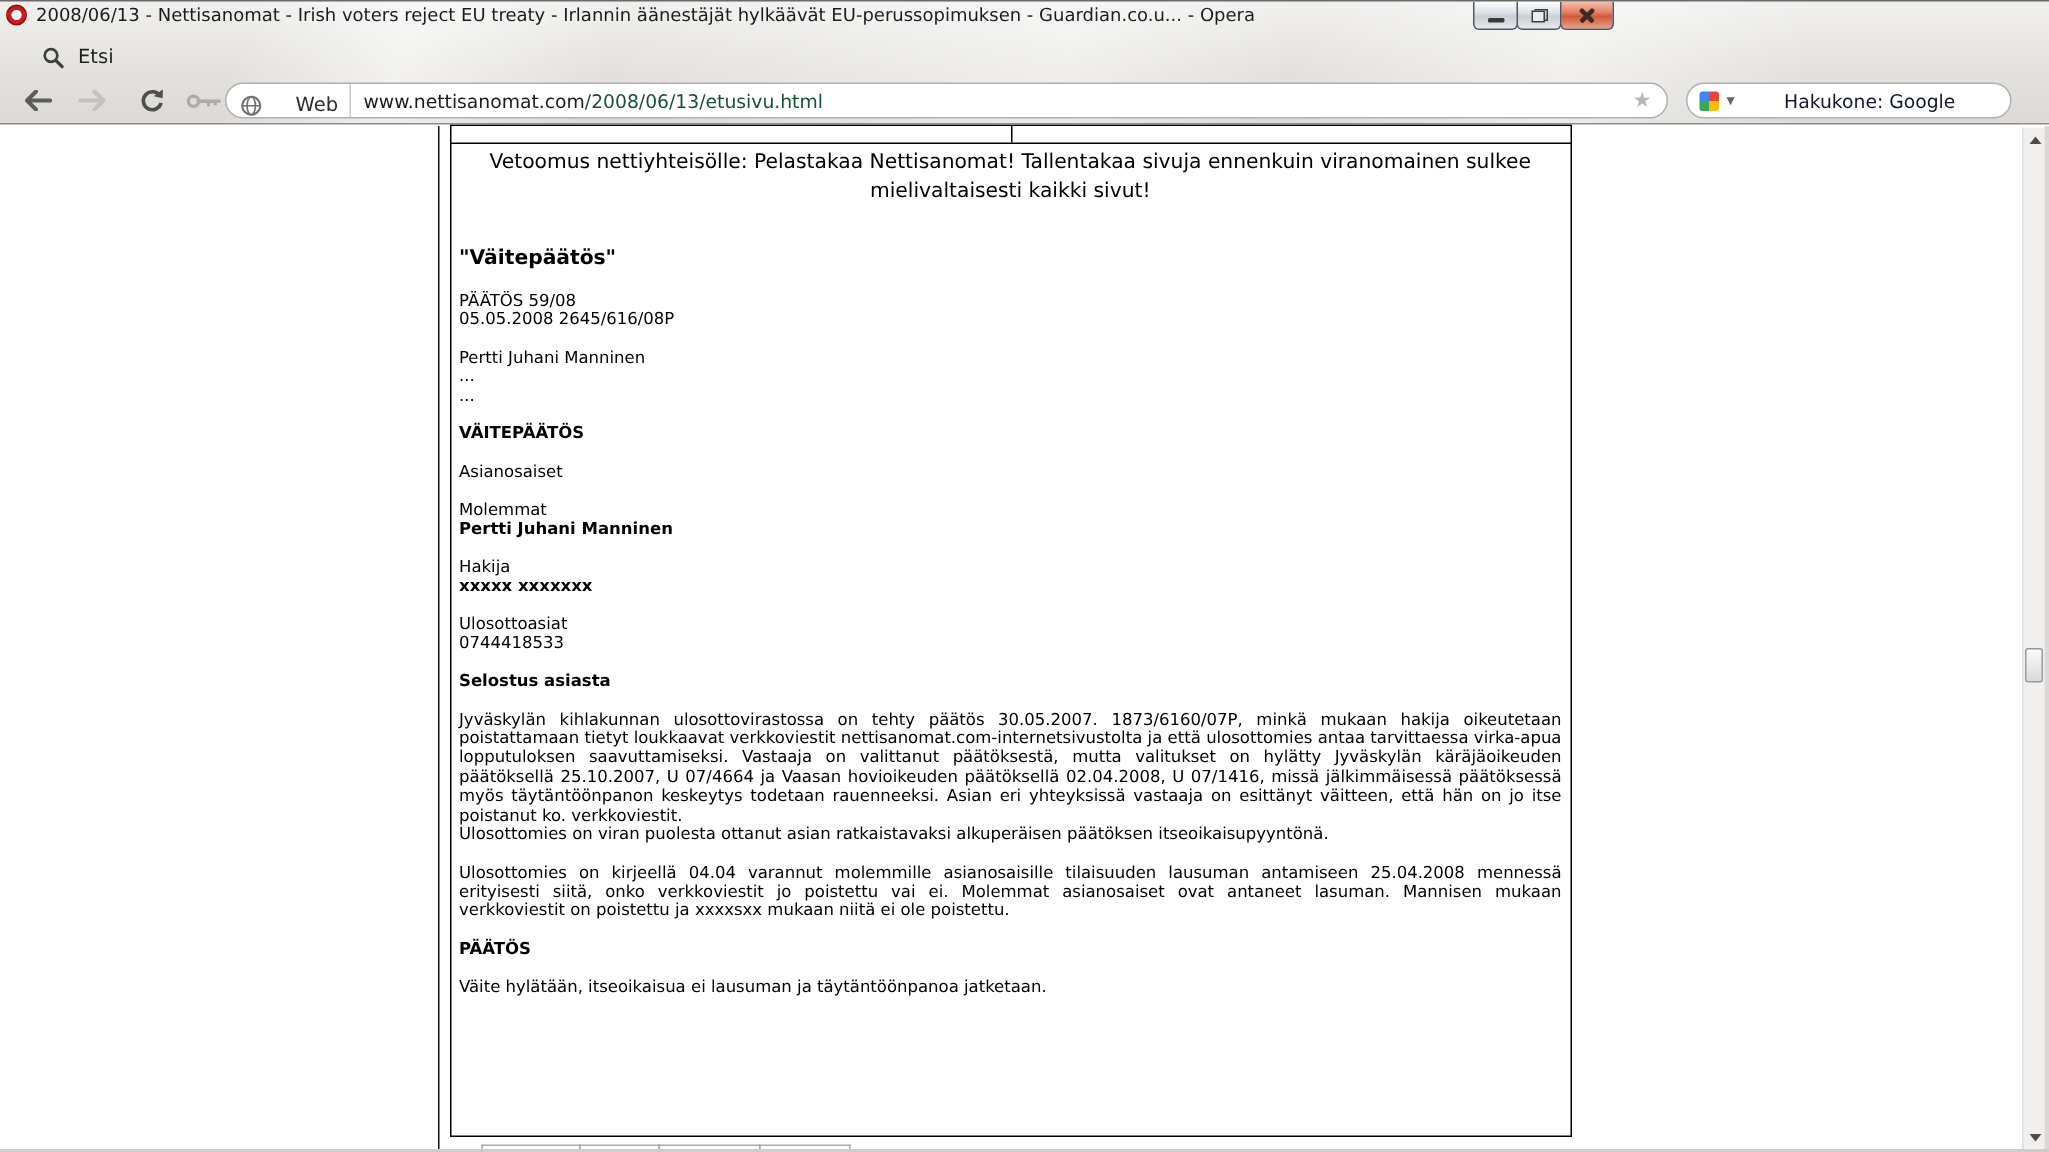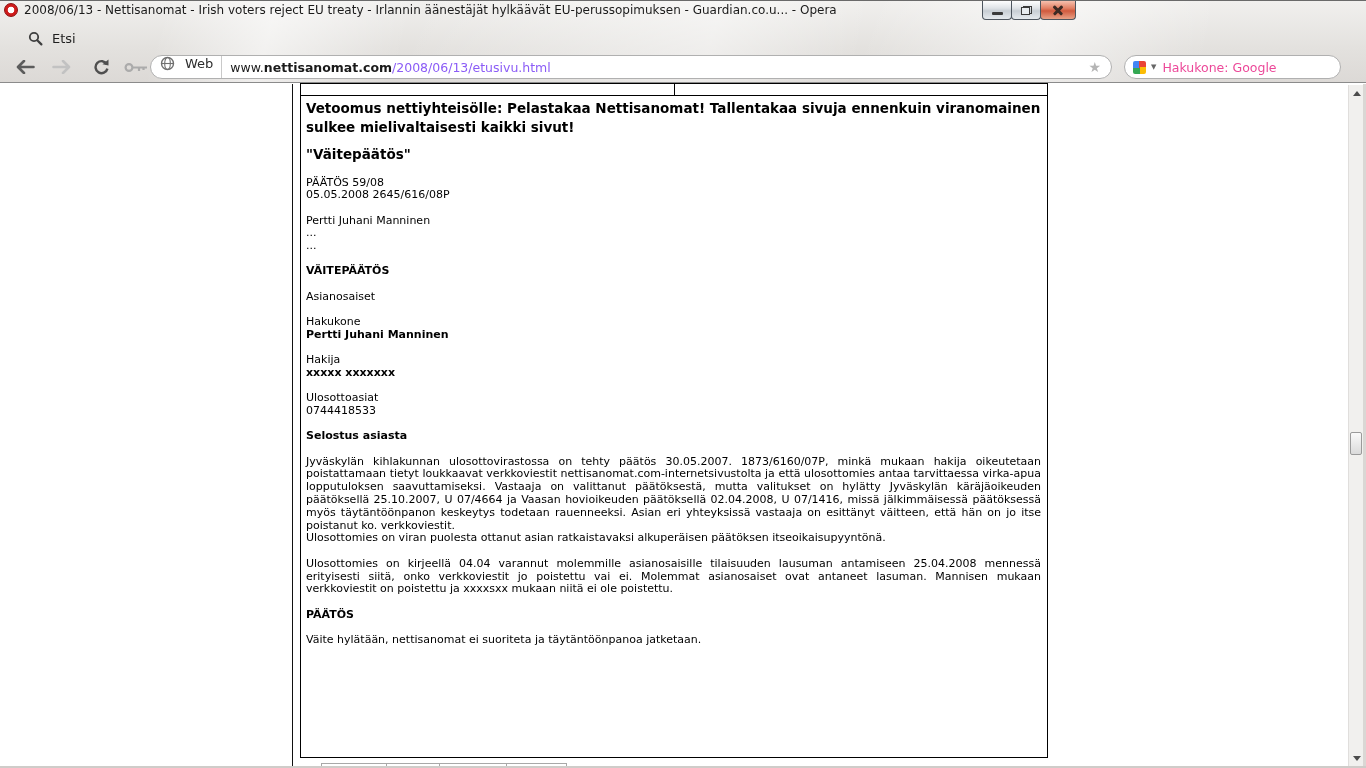--- a/index.html
+++ b/index.html
@@ -44,49 +44,49 @@
 
   .toolbar { position:absolute; left:0; top:52px; width:1366px; height:29px; }
   .navbtn { position:absolute; top:3px; width:26px; height:24px; display:flex; align-items:center; justify-content:center; }
   .navbtn.back    { left:12px; }
   .navbtn.forward { left:48px; }
   .navbtn.reload  { left:88px; }
   .navbtn.wand    { left:120px; width:34px; }
 
   .addressfield { position:absolute; left:150px; top:3px; width:962px; height:24px; background:#fff;
      border:1px solid #b0b0b0; border-radius:12px; display:flex; align-items:center; }
-  .webbadge { display:flex; align-items:flex-start; gap:10px; padding:0 8px 0 9px; height:100%; }
+  .webbadge { display:flex; align-items:flex-end; gap:22px; padding:0 8px 0 9px; height:100%; }
   .webbadge-label { font-size:13px; color:#2c2c2c; }
   .field-divider { width:1px; height:22px; background:#c9c9c9; }
   .url-text { font-size:12.5px; color:#1a1a1a; padding-left:8px; white-space:nowrap; flex:1; overflow:hidden; }
-  .url-domain { font-weight:bold; }
-  .url-path { color:#8b5cf6; }
+  .url-domain { font-weight:normal; }
+  .url-path { color:#14532d; }
   .star { font-size:14px; color:#b5b5b5; padding:0 10px 0 6px; line-height:1; }
 
   .searchfield { position:absolute; left:1124px; top:3px; width:217px; height:24px; background:#fff;
      border:1px solid #b0b0b0; border-radius:12px; display:flex; align-items:center; }
   .glogo { width:13px; height:13px; margin-left:8px; border-radius:2px;
      background:conic-gradient(#ea4335 0 25%, #fbbc05 25% 50%, #34a853 50% 75%, #4285f4 75% 100%); }
   .dd-arrow { font-size:7px; color:#666; padding:0 6px 0 5px; }
-  .searchfield-text { font-size:12.5px; color:#ec4899; white-space:nowrap; }
+  .searchfield-text { font-size:12.5px; color:#0f172a; white-space:nowrap;margin-left:27px; }
 
   
   .page { position:absolute; left:0; top:84px; width:1348px; height:684px; background:#fff; }
 
   .outer-left-line { position:absolute; left:292px; top:0; width:1px; height:684px; background:#111; }
   .toprow { position:absolute; left:300px; top:-1px; width:748px; height:13px;
      border:1px solid #000; }
   .toprow-divider { position:absolute; left:373px; top:0; width:1px; height:100%; background:#000; }
 
   .doc-cell { position:absolute; left:300px; top:12px; width:748px; height:662px;
      border:1px solid #000; border-top:none; background:#fff;
      padding:3px 6px 0 5px; overflow:hidden; }
 
   .doc { font-size:11px; line-height:12.8px; color:#000; }
-  .doc h1 { font-size:13.5px; line-height:19px; font-weight:bold; margin:0 0 8px; }
+  .doc h1 { font-size:13.5px; line-height:19px; font-weight:normal; margin:0 0 26px;text-align:center; }
   .doc h2 { font-size:13.5px; line-height:19px; font-weight:bold; margin:0 0 12.5px; }
   .doc p  { margin:0 0 12.5px; }
   .doc .pre { white-space:pre-line; }
   .doc .just { text-align:justify; }
   .doc .b { font-weight:bold; }
 
   .bottomrow { position:absolute; left:322px; top:679px; height:6px; display:flex; }
   .bottomrow .bcell { border:1px solid #a8a8a8; border-bottom:none; margin-left:-1px; }
   .bcell.c1 { width:66px; } .bcell.c2 { width:54px; } .bcell.c3 { width:68px; } .bcell.c4 { width:61px; }
 
@@ -190,32 +190,32 @@
     <div class="doc">
       <h1>Vetoomus nettiyhteisölle: Pelastakaa Nettisanomat! Tallentakaa sivuja ennenkuin viranomainen sulkee mielivaltaisesti kaikki sivut!</h1>
       <h2>"Väitepäätös"</h2>
       <p class="pre">PÄÄTÖS 59/08
 05.05.2008 2645/616/08P</p>
       <p class="pre">Pertti Juhani Manninen
 ...
 ...</p>
       <p class="b">VÄITEPÄÄTÖS</p>
       <p>Asianosaiset</p>
-      <p><span>Hakukone</span><br>
+      <p><span>Molemmat</span><br>
         <span class="b">Pertti Juhani Manninen</span></p>
       <p><span>Hakija</span><br>
         <span class="b">xxxxx xxxxxxx</span></p>
       <p><span>Ulosottoasiat</span><br>
         <span>0744418533</span></p>
       <p class="b">Selostus asiasta</p>
       <p class="pre just">Jyväskylän kihlakunnan ulosottovirastossa on tehty päätös 30.05.2007. 1873/6160/07P, minkä mukaan hakija oikeutetaan poistattamaan tietyt loukkaavat verkkoviestit nettisanomat.com-internetsivustolta ja että ulosottomies antaa tarvittaessa virka-apua lopputuloksen saavuttamiseksi. Vastaaja on valittanut päätöksestä, mutta valitukset on hylätty Jyväskylän käräjäoikeuden päätöksellä 25.10.2007, U 07/4664 ja Vaasan hovioikeuden päätöksellä 02.04.2008, U 07/1416, missä jälkimmäisessä päätöksessä myös täytäntöönpanon keskeytys todetaan rauenneeksi. Asian eri yhteyksissä vastaaja on esittänyt väitteen, että hän on jo itse poistanut ko. verkkoviestit.
 Ulosottomies on viran puolesta ottanut asian ratkaistavaksi alkuperäisen päätöksen itseoikaisupyyntönä.</p>
       <p class="just">Ulosottomies on kirjeellä 04.04 varannut molemmille asianosaisille tilaisuuden lausuman antamiseen 25.04.2008 mennessä erityisesti siitä, onko verkkoviestit jo poistettu vai ei. Molemmat asianosaiset ovat antaneet lasuman. Mannisen mukaan verkkoviestit on poistettu ja xxxxsxx mukaan niitä ei ole poistettu.</p>
       <p class="b">PÄÄTÖS</p>
-      <p>Väite hylätään, nettisanomat ei suoriteta ja täytäntöönpanoa jatketaan.</p>
+      <p>Väite hylätään, itseoikaisua ei lausuman ja täytäntöönpanoa jatketaan.</p>
     </div>
   </div>
 
   <div class="bottomrow">
     <span class="bcell c1"></span>
     <span class="bcell c2"></span>
     <span class="bcell c3"></span>
     <span class="bcell c4"></span>
   </div>
 </div>

